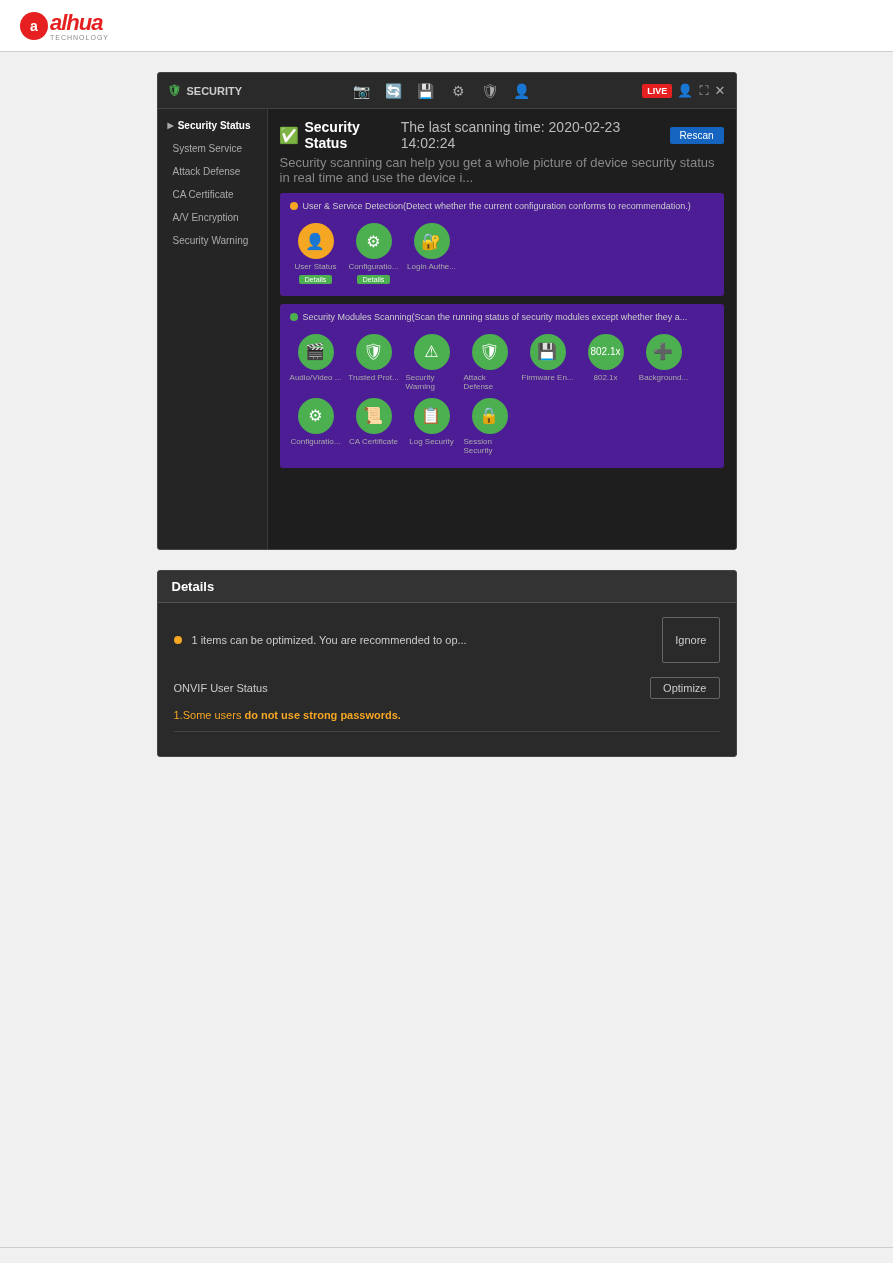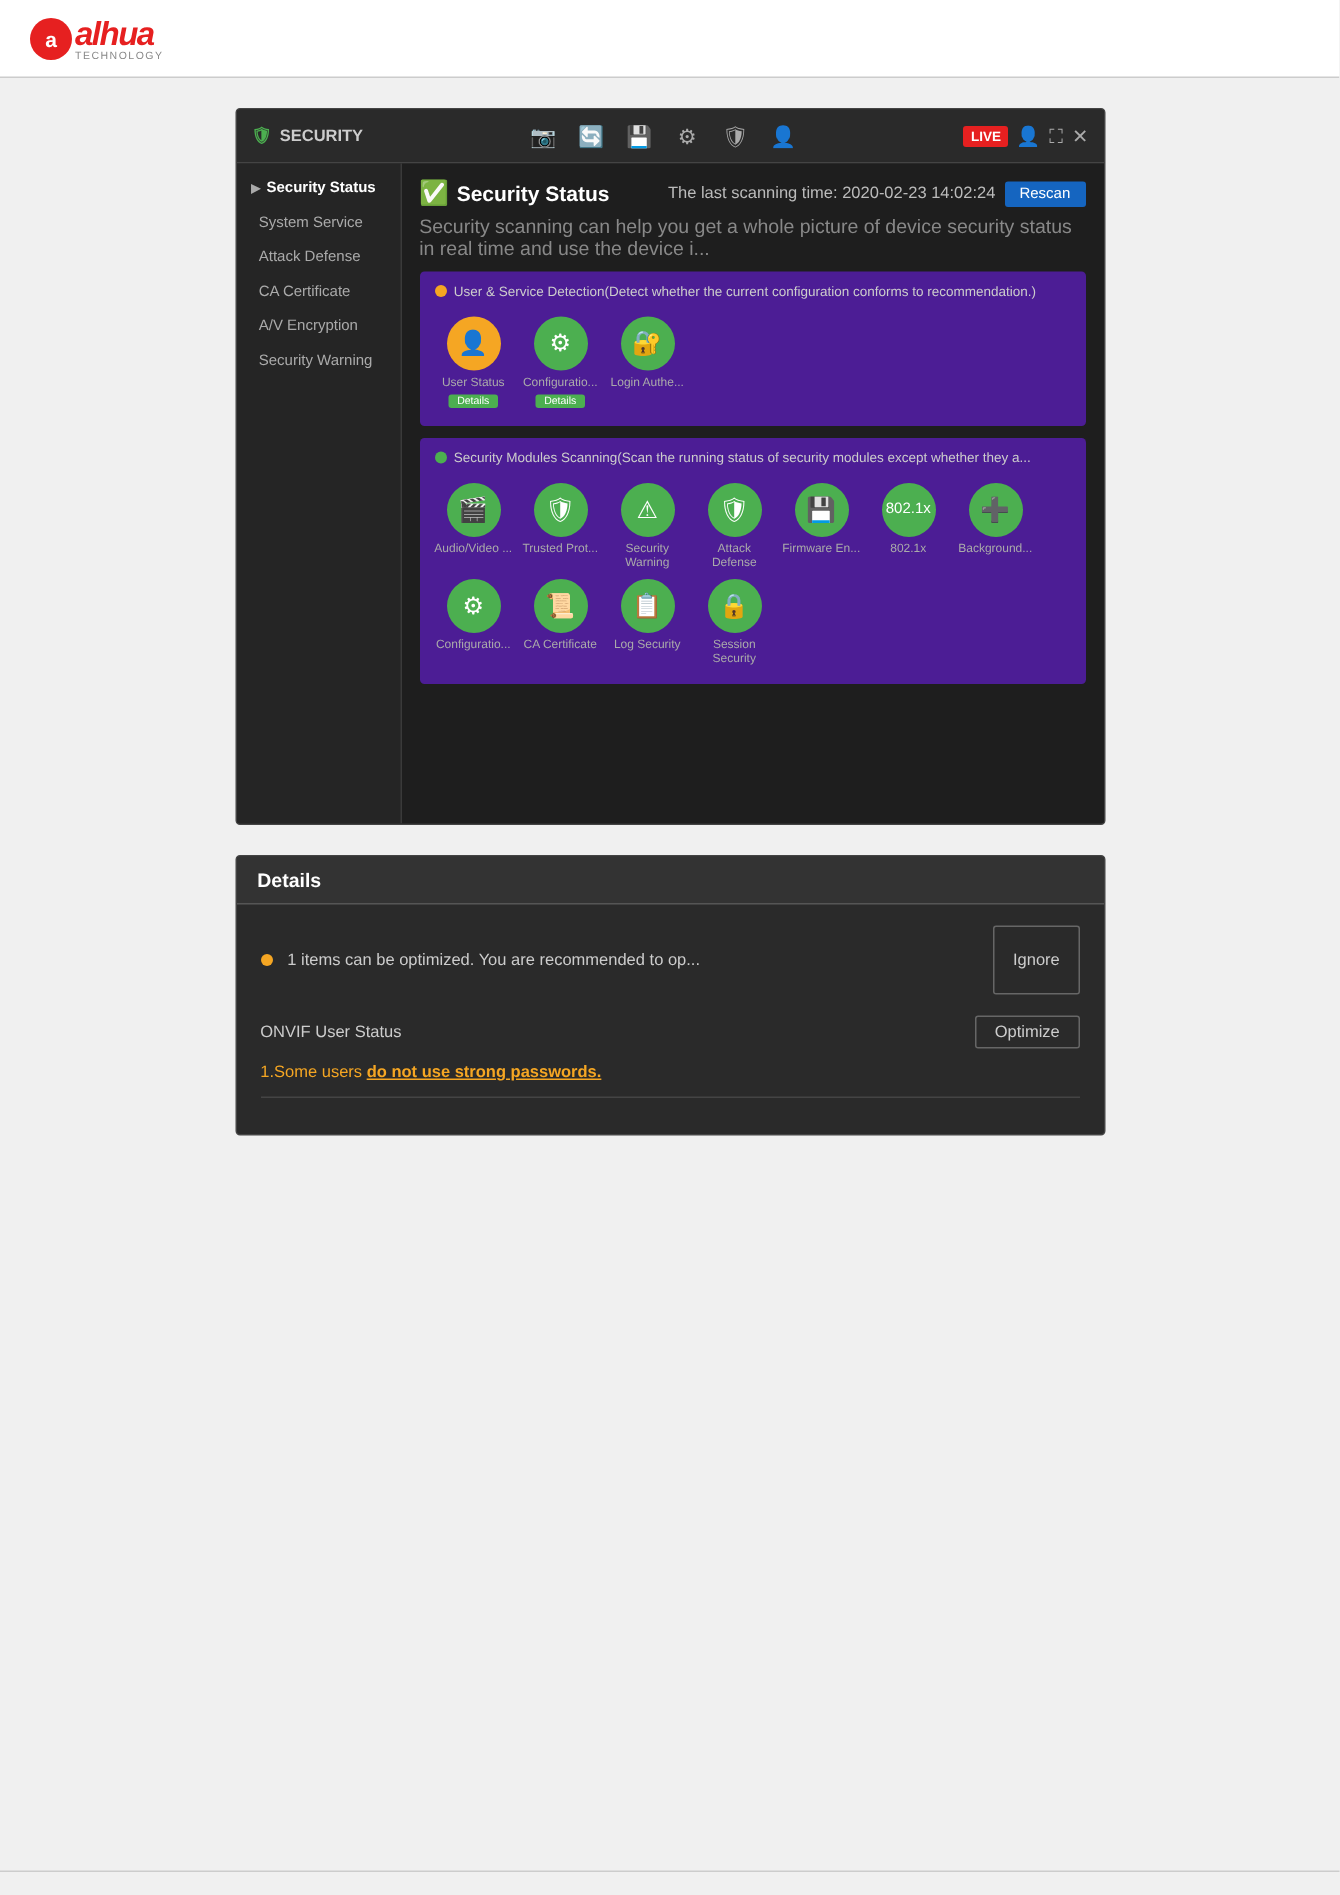--- a/index.html
+++ b/index.html
@@ -182,21 +182,21 @@
       display: flex;
       align-items: center;
       gap: 6px;
     }
     .status-title-icon {
       color: #4caf50;
       font-size: 16px;
     }
     .last-scan-text {
       color: #bbb;
-      font-size: 11px;
+      font-size: 14px;
     }
     .rescan-btn {
       background: #1565c0;
       color: white;
       border: none;
       padding: 3px 10px;
       font-size: 10px;
       border-radius: 2px;
       cursor: pointer;
     }
@@ -257,21 +257,20 @@
       background: #4caf50;
       display: flex;
       align-items: center;
       justify-content: center;
       color: white;
       font-size: 16px;
     }
     .icon-label {
       color: #aaa;
       font-size: 8px;
-      text-align: center;
       line-height: 1.2;
     }
     .icon-details-btn {
       background: #4caf50;
       color: white;
       border: none;
       padding: 1px 6px;
       font-size: 7px;
       border-radius: 2px;
       cursor: pointer;
@@ -338,21 +337,20 @@
       color: #ccc;
       font-size: 11px;
     }
     .warning-text {
       color: #f5a623;
       font-size: 11px;
       margin-top: 6px;
     }
     .strong-text {
       font-weight: bold;
-      text-decoration: underline;
     }
     .details-divider {
       border: none;
       border-top: 1px solid #444;
       margin: 10px 0;
     }
   </style>
 </head>
 <body>
 

